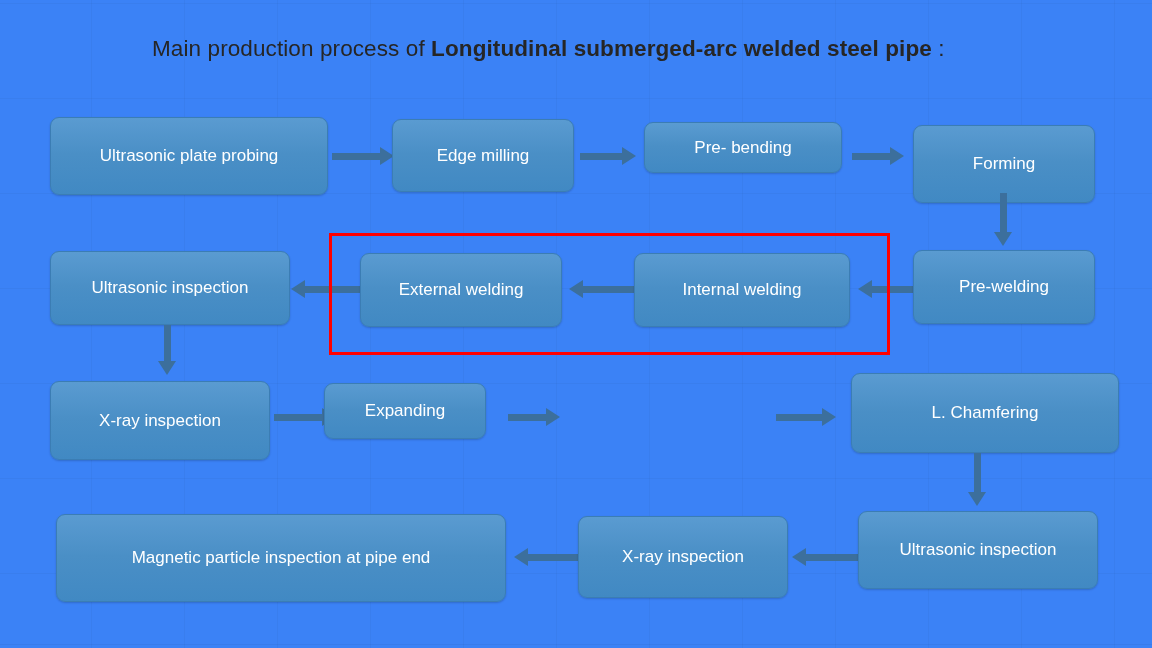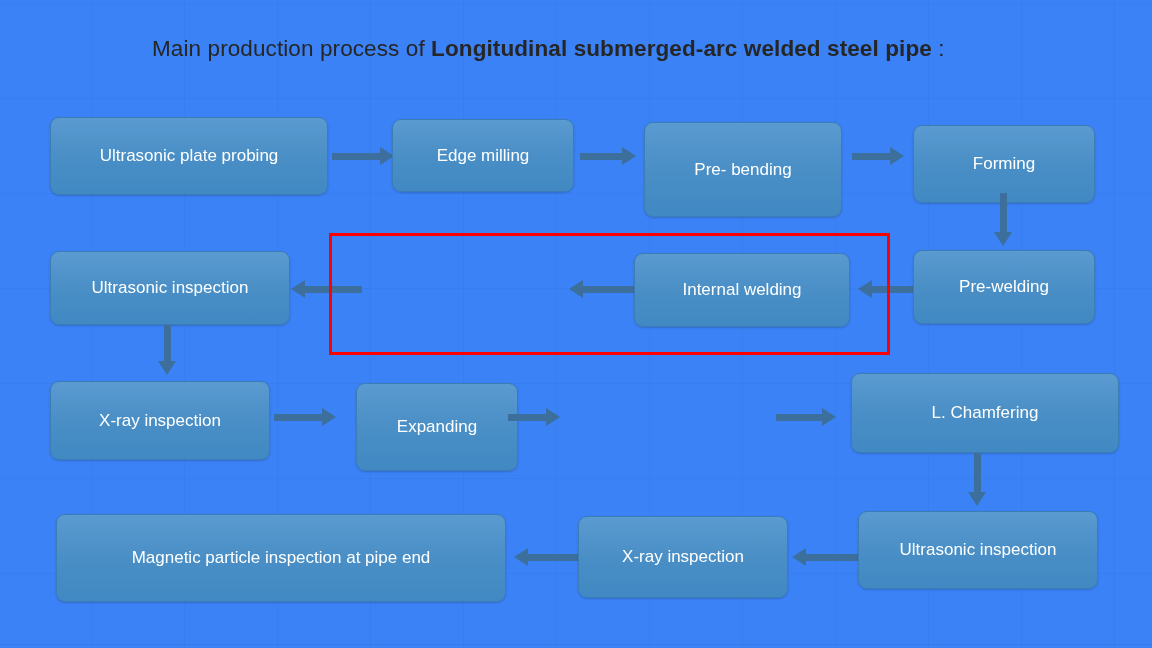--- a/index.html
+++ b/index.html
@@ -130,21 +130,21 @@
 
   <div class="node" style="left:392px; top:119px; width:182px; height:73px;">
     <span class="label">Edge milling</span>
   </div>
 
   <div class="conn">
     <div class="shaft" style="left:580px; top:153px; width:46px; height:7px;"></div>
     <div class="head right" style="left:622px; top:147px;"></div>
   </div>
 
-  <div class="node" style="left:644px; top:122px; width:198px; height:95px;">
+  <div class="node" style="left:644px; top:122px; width:198px; height:51px;">
     <span class="label">Pre- bending</span>
   </div>
 
   <div class="conn">
     <div class="shaft" style="left:852px; top:153px; width:44px; height:7px;"></div>
     <div class="head right" style="left:890px; top:147px;"></div>
   </div>
 
   <div class="node" style="left:913px; top:115px; width:182px; height:78px;margin-top:10px;">
     <span class="label">Forming</span>
@@ -157,20 +157,23 @@
 
   <div class="node" style="left:50px; top:251px; width:240px; height:74px;">
     <span class="label">Ultrasonic inspection</span>
   </div>
 
   <div class="conn">
     <div class="shaft" style="left:304px; top:286px; width:58px; height:7px;"></div>
     <div class="head left" style="left:291px; top:280px;"></div>
   </div>
 
+  <div class="node" style="left:360px; top:253px; width:202px; height:74px;">
+    <span class="label">External welding</span>
+  </div>
 
   <div class="conn">
     <div class="shaft" style="left:583px; top:286px; width:52px; height:7px;"></div>
     <div class="head left" style="left:569px; top:280px;"></div>
   </div>
 
   <div class="node" style="left:634px; top:253px; width:216px; height:74px;">
     <span class="label">Internal welding</span>
   </div>
 
@@ -192,21 +195,21 @@
 
   <div class="node" style="left:50px; top:381px; width:220px; height:79px;">
     <span class="label">X-ray inspection</span>
   </div>
 
   <div class="conn">
     <div class="shaft" style="left:274px; top:414px; width:52px; height:7px;"></div>
     <div class="head right" style="left:322px; top:408px;"></div>
   </div>
 
-  <div class="node" style="left:356px; top:383px; width:162px; height:88px;">
+  <div class="node" style="left:324px; top:383px; width:162px; height:56px;">
     <span class="label">Expanding</span>
   </div>
 
   <div class="conn">
     <div class="shaft" style="left:508px; top:414px; width:44px; height:7px;"></div>
     <div class="head right" style="left:546px; top:408px;"></div>
   </div>
 
 
   <div class="conn">

